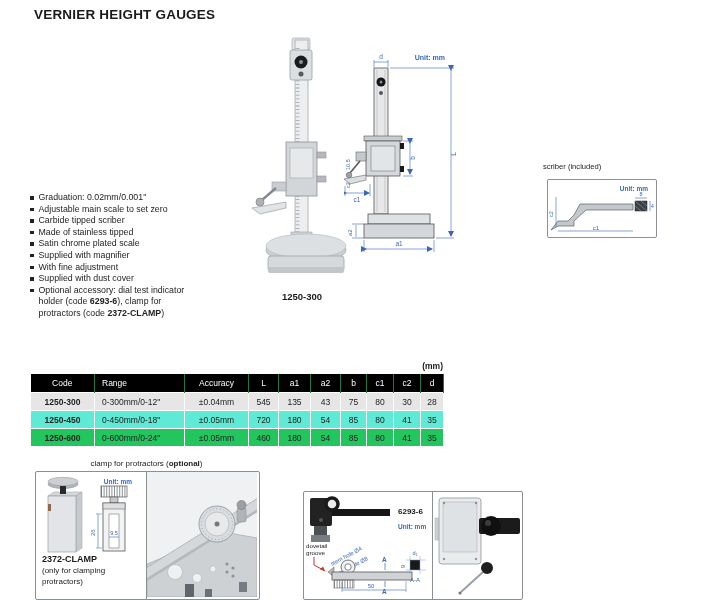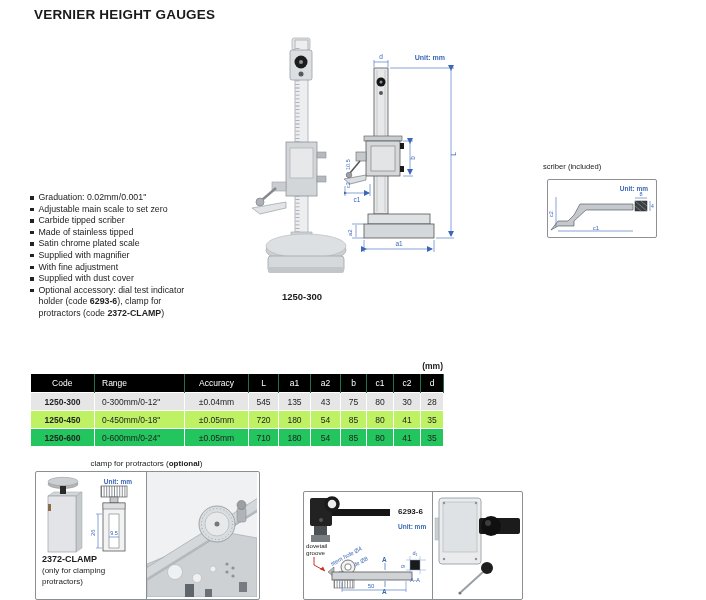--- a/index.html
+++ b/index.html
@@ -24,21 +24,21 @@
   
   .mm-note{left:383px;top:361px;width:60px;text-align:right;font-weight:bold;font-size:8.5px;}
   table.spec{position:absolute;left:30px;top:374px;border-collapse:collapse;table-layout:fixed;width:413px;font-size:8.5px;}
   table.spec th{background:#000000;color:#fff;font-weight:normal;height:16px;padding:1px 3px;
                 border-right:1px solid #22734a;text-align:center;}
   table.spec th.l{text-align:left;padding-left:7px;}
   table.spec td{height:15px;padding:1px 3px;text-align:center;border:1px solid #fff;color:#222;}
   table.spec td.code{font-weight:bold;}
   table.spec td.l{text-align:left;padding-left:7px;}
   table.spec tr.r1 td{background:#e6e6e6;}
-  table.spec tr.r2 td{background:#bef264;}
+  table.spec tr.r2 td{background:#5eead4;}
   table.spec tr.r3 td{background:#22c55e;}
 
   
   .panel-title{text-align:center;font-size:8px;color:#222;}
   .pbox{border:1px solid #8a8f93;border-radius:2px;background:#fff;display:flex;}
   .clamp-title{left:35px;top:459px;width:223px;}
   .clamp-box{left:35px;top:471px;width:223px;height:127px;}
   .holder-title{left:303px;top:479px;width:218px;}
   .holder-box{left:303px;top:491px;width:218px;height:107px;}
   .cell{position:relative;height:100%;}
@@ -273,21 +273,21 @@
       <td>54</td>
       <td>85</td>
       <td>80</td>
       <td>41</td>
       <td>35</td>
     </tr>
     <tr class="r3">
       <td class="code">1250-600</td>
       <td class="l">0-600mm/0-24"</td>
       <td>±0.05mm</td>
-      <td>710</td>
+      <td>460</td>
       <td>180</td>
       <td>54</td>
       <td>85</td>
       <td>80</td>
       <td>41</td>
       <td>35</td>
     </tr>
   </tbody>
     </table>
 

